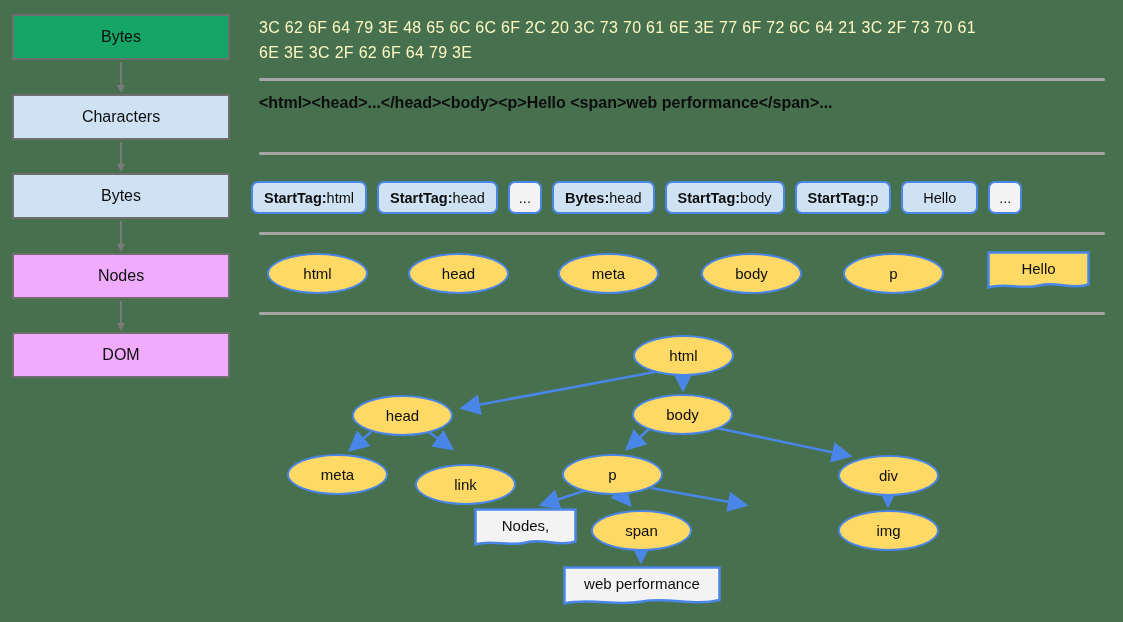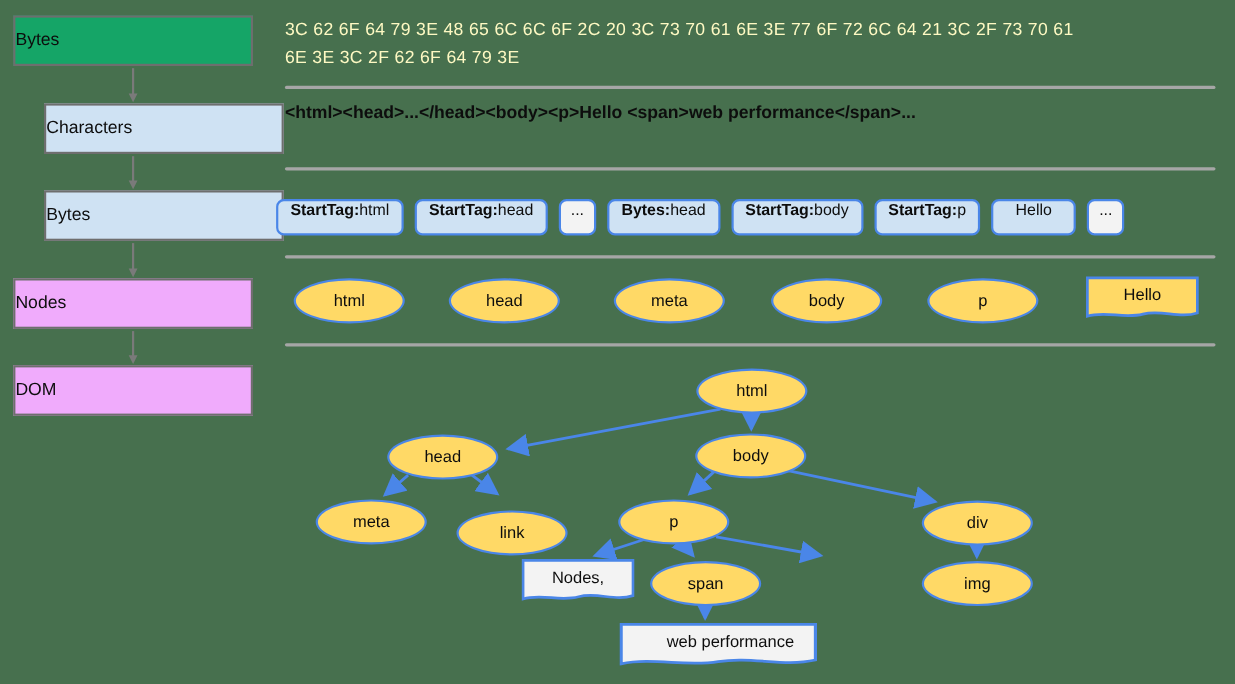--- a/index.html
+++ b/index.html
@@ -1,54 +1,54 @@
 <!DOCTYPE html>
 <html><head>
 <meta charset="utf-8">
 <style>
   html,body{margin:0;padding:0;background:#47704E;}
   .canvas{position:relative;width:1123px;height:622px;background:#47704E;
           font-family:"Liberation Sans",sans-serif;color:#0d0d0d;overflow:hidden;}
 
   
   .stage{position:absolute;left:12px;width:218px;height:46px;box-sizing:border-box;
-         border:2px solid #6e6e6e;display:flex;align-items:center;justify-content:flex-start;
+         border:2px solid #6e6e6e;display:flex;align-items:center;justify-content:center;
          font-size:16px;color:#0d0d0d;}
   .stage.green{background:#15A567;}
-  .stage.blue{background:#CFE2F3;margin-left:28px;}
+  .stage.blue{background:#CFE2F3;}
   .stage.yellow{background:#f0abfc;}
   .varrow{position:absolute;left:120px;width:2px;background:#7a7a7a;}
   .varrow::after{content:"";position:absolute;left:-3px;bottom:-7px;
          border-left:4px solid transparent;border-right:4px solid transparent;
          border-top:8px solid #7a7a7a;}
 
   
   .divider{position:absolute;left:259px;width:846px;height:3px;background:#A6A6A6;border-radius:2px;}
   .bytes{position:absolute;left:259px;top:15px;font-size:16px;line-height:25px;
          letter-spacing:.3px;white-space:nowrap;color:#fef9c3;}
   .chars{position:absolute;left:259px;top:94px;font-size:16px;font-weight:bold;
          white-space:nowrap;color:#0d0d0d;}
 
   .tokens{position:absolute;left:251px;top:181px;display:flex;gap:10px;align-items:center;}
   .token{height:33px;box-sizing:border-box;border:2.5px solid #4A86E8;border-radius:7px;
-         background:#CFE2F3;display:flex;padding:0 11px;
+         background:#CFE2F3;display:flex;align-items:center;padding:0 11px;
          font-size:14.5px;white-space:nowrap;color:#0d0d0d;}
   .token .pfx{font-weight:bold;}
   .token.white{background:#F3F3F3;padding:0 9px;}
   .token.word{padding:0 20px;}
 
   .ellipse{position:absolute;width:101px;height:41px;box-sizing:border-box;
          border:2.5px solid #4A86E8;border-radius:50%;background:#FFD966;
          display:flex;align-items:center;justify-content:center;font-size:15px;z-index:2;}
 
   .flag{position:absolute;width:103px;height:42px;z-index:2;}
   .flag svg{position:absolute;left:0;top:0;width:100%;height:100%;}
   .flag .lbl{position:relative;display:flex;align-items:center;justify-content:center;
          height:34px;font-size:15px;z-index:1;}
-  .flag.lg{width:158px;height:43px;padding-left:22px;}
+  .flag.lg{width:158px;height:43px;}
   .flag path{stroke:#4A86E8;stroke-width:2.5;}
   .flag.yellow path{fill:#FFD966;}
   .flag.white path{fill:#F3F3F3;}
 
   .edges{position:absolute;left:0;top:0;z-index:1;pointer-events:none;}
 </style>
 </head>
 <body>
 
 <div class="canvas">

